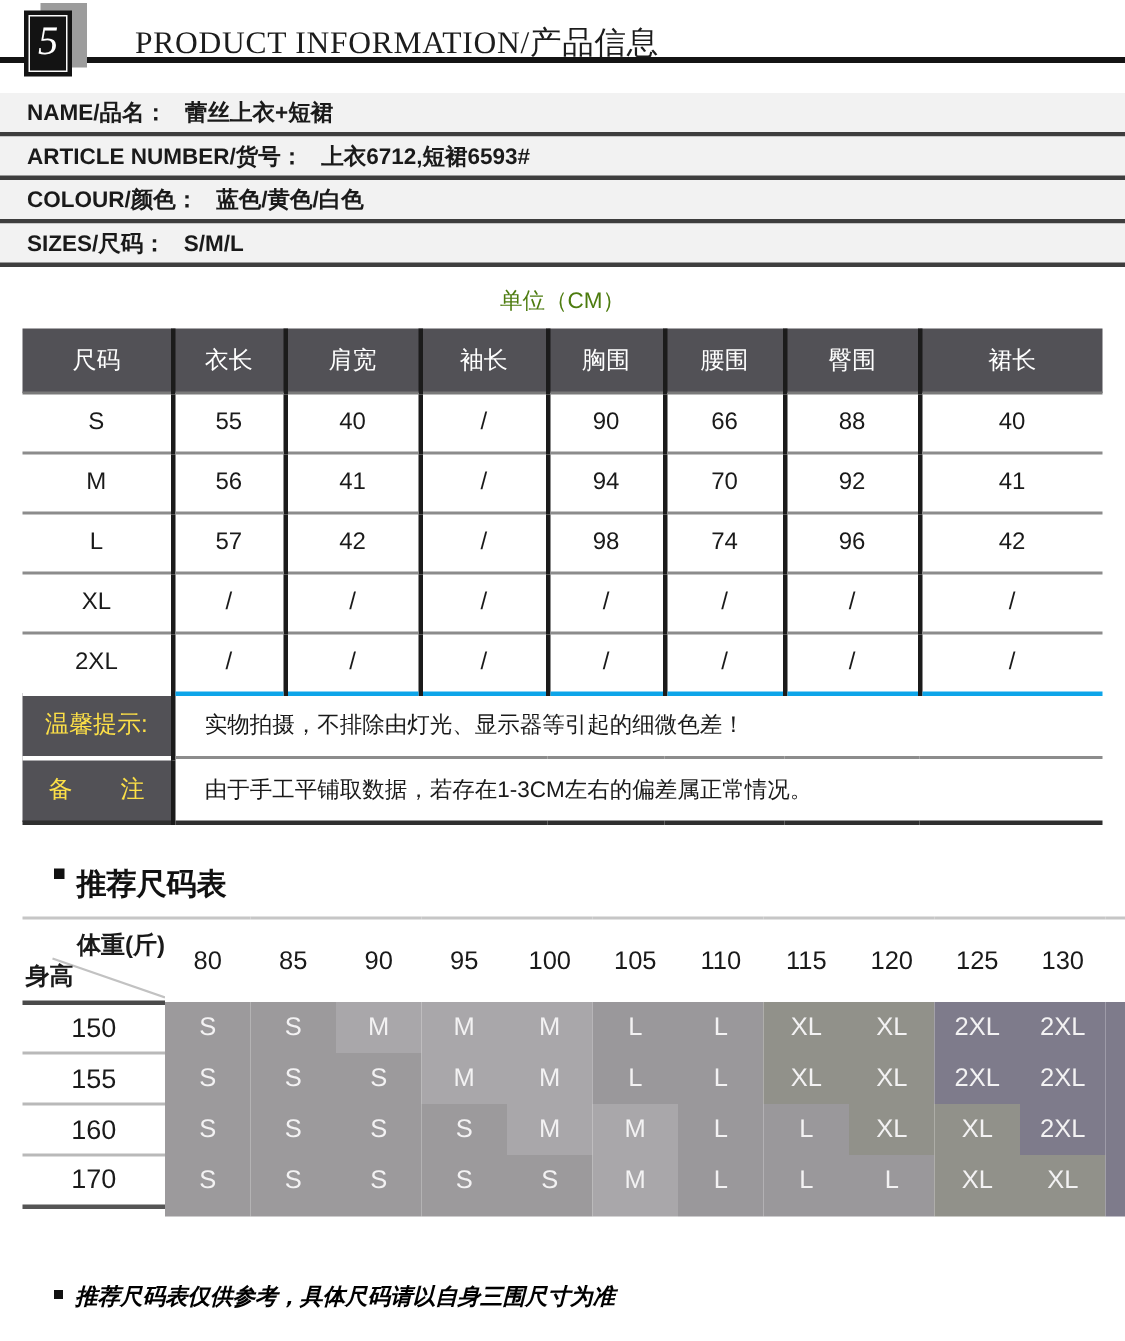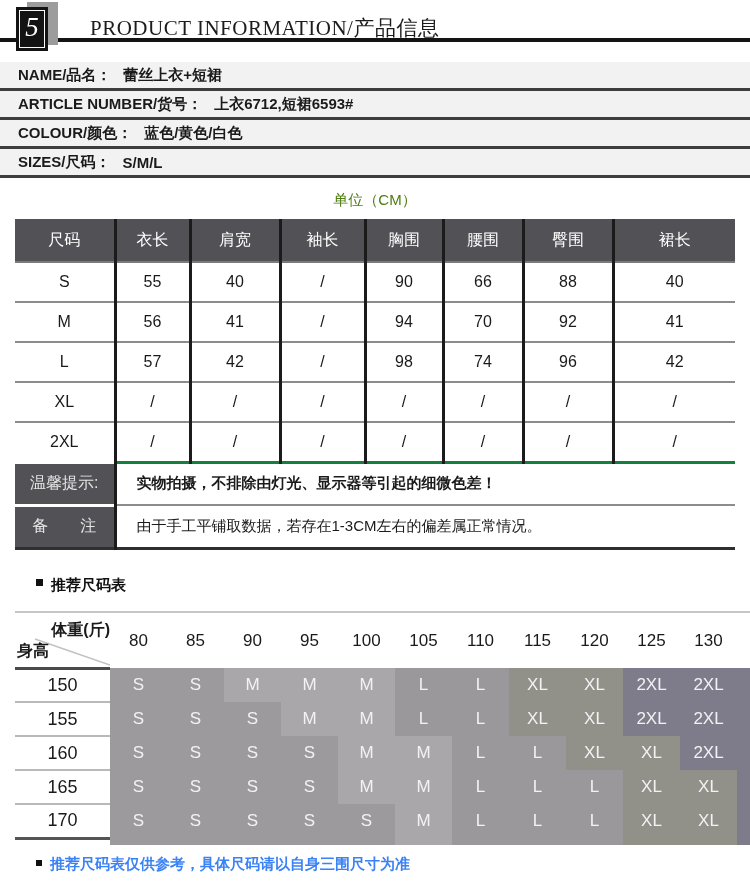--- a/index.html
+++ b/index.html
@@ -38,53 +38,53 @@
     border-left:3px solid #1b1b1b; border-bottom:2px solid #7a7a7a;
   }
   .size-table thead th:first-child { border-left:none; }
   .size-table tbody td {
     height:40px; text-align:center; font-size:16px; color:#1a1a1a;
     border-left:3px solid #1b1b1b; border-top:2px solid #8c8c8c;
   }
   .size-table tbody td:first-child { border-left:none; }
   .size-table tbody tr:first-child td { border-top:none; }
   .size-table .note-label {
-    background:#525156; color:#e5e5e5; font-size:16px; text-align:center;
+    background:#525156; color:#fde047; font-size:16px; text-align:center;
     border-top:3px solid #ffffff !important; border-left:none; height:43px;
   }
   .size-table .note-text {
     text-align:left; padding-left:20px; font-size:15px; height:43px;
     border-left:3px solid #1b1b1b;
   }
-  .size-table .note-row-1 .note-text { border-top:3px solid #15803d;font-weight:bold; }
+  .size-table .note-row-1 .note-text { border-top:3px solid #0ea5e9; }
   .size-table .note-row-2 .note-text { border-top:2px solid #8c8c8c; }
 
   
   .rec-heading { position:absolute; top:576px; left:36px; display:flex; align-items:flex-start;
-                 font-size:15px; font-weight:700; color:#111; }
+                 font-size:20px; font-weight:700; color:#111; }
   .sq { width:7px; height:7px; background:#111; margin:3px 8px 0 0; flex:none; }
 
   
   .rec-table { position:absolute; top:611px; left:15px; width:735px; border-top:2px solid #c6c6c6; }
   .rec-table th.corner { width:95px; height:56px; position:relative; border-bottom:3px solid #4a4a4a; }
   .corner-top { position:absolute; top:7px; right:0; font-size:16px; font-weight:700; white-space:nowrap; }
   .corner-bottom { position:absolute; bottom:5px; left:2px; font-size:16px; font-weight:700; }
   .diag { position:absolute; left:0; top:0; width:95px; height:56px; }
   .rec-table th.w { font-size:17px; font-weight:400; color:#1a1a1a; height:56px; text-align:center; }
   .rec-table th.sliver-h { width:13px; }
   .rec-table td { text-align:center; }
   .rec-table td.h { background:#fff; font-size:18px; height:34px; border-bottom:2px solid #b9b9b9; }
   .rec-table tr.last-data td.h { border-bottom:3px solid #555; }
   .rec-table td.s { color:#f3f2f3; font-size:17px; height:34px; }
   .rec-table td.band { height:7px; }
   .rec-table td.h-band { background:#fff; height:7px; }
 
   
   .footnote { position:absolute; top:855px; left:36px; display:flex; align-items:flex-start;
-              font-size:15px; font-weight:600; color:#3b82f6; }
+              font-size:15px; font-weight:600; color:#000000;font-style:italic; }
   .sq-small { width:6px; height:6px; background:#111; margin:5px 8px 0 0; flex:none; }
 </style>
 </head>
 <body>
 
 <div class="page">
 
   <div class="top-rule"></div>
   <div class="badge-shadow"></div>
   <div class="badge">
@@ -266,35 +266,20 @@
           <td class="s" style="background: rgb(156, 154, 156);">S</td>
           <td class="s" style="background: rgb(169, 167, 170);">M</td>
           <td class="s" style="background: rgb(169, 167, 170);">M</td>
           <td class="s" style="background: rgb(154, 152, 155);">L</td>
           <td class="s" style="background: rgb(154, 152, 155);">L</td>
           <td class="s" style="background: rgb(145, 145, 138);">XL</td>
           <td class="s" style="background: rgb(145, 145, 138);">XL</td>
           <td class="s" style="background: rgb(126, 123, 139);">2XL</td>
           <td class="s" style="background: rgb(126, 123, 139);"></td>
         </tr>
-        <tr>
-          <td class="h">165</td>
-          <td class="s" style="background: rgb(156, 154, 156);">S</td>
-          <td class="s" style="background: rgb(156, 154, 156);">S</td>
-          <td class="s" style="background: rgb(156, 154, 156);">S</td>
-          <td class="s" style="background: rgb(156, 154, 156);">S</td>
-          <td class="s" style="background: rgb(169, 167, 170);">M</td>
-          <td class="s" style="background: rgb(169, 167, 170);">M</td>
-          <td class="s" style="background: rgb(154, 152, 155);">L</td>
-          <td class="s" style="background: rgb(154, 152, 155);">L</td>
-          <td class="s" style="background: rgb(154, 152, 155);">L</td>
-          <td class="s" style="background: rgb(145, 145, 138);">XL</td>
-          <td class="s" style="background: rgb(145, 145, 138);">XL</td>
-          <td class="s" style="background: rgb(126, 123, 139);"></td>
-        </tr>
         <tr class="last-data">
           <td class="h">170</td>
           <td class="s" style="background: rgb(156, 154, 156);">S</td>
           <td class="s" style="background: rgb(156, 154, 156);">S</td>
           <td class="s" style="background: rgb(156, 154, 156);">S</td>
           <td class="s" style="background: rgb(156, 154, 156);">S</td>
           <td class="s" style="background: rgb(156, 154, 156);">S</td>
           <td class="s" style="background: rgb(169, 167, 170);">M</td>
           <td class="s" style="background: rgb(154, 152, 155);">L</td>
           <td class="s" style="background: rgb(154, 152, 155);">L</td>

